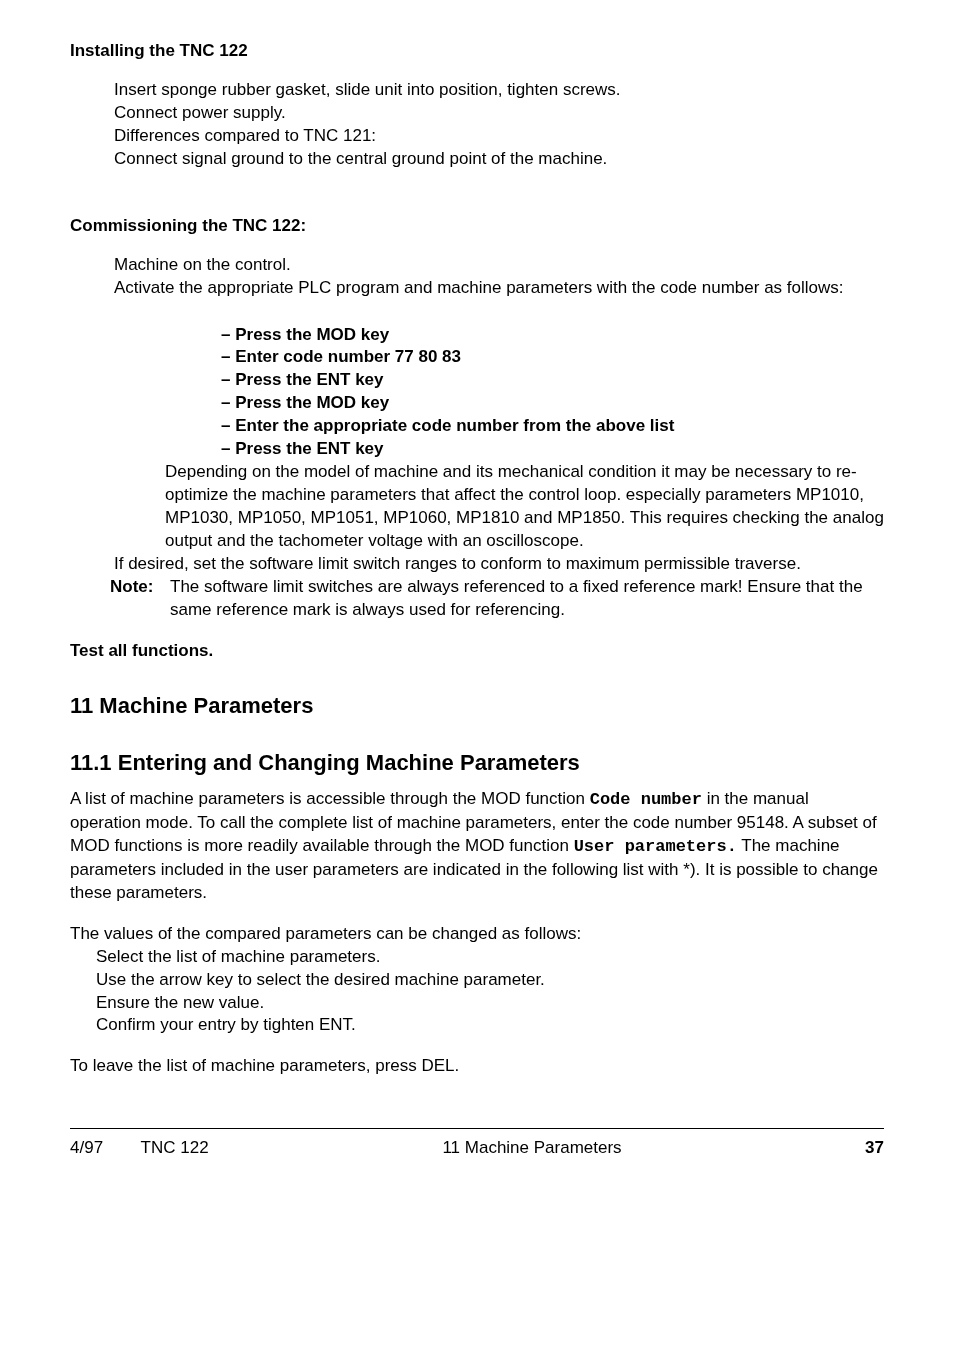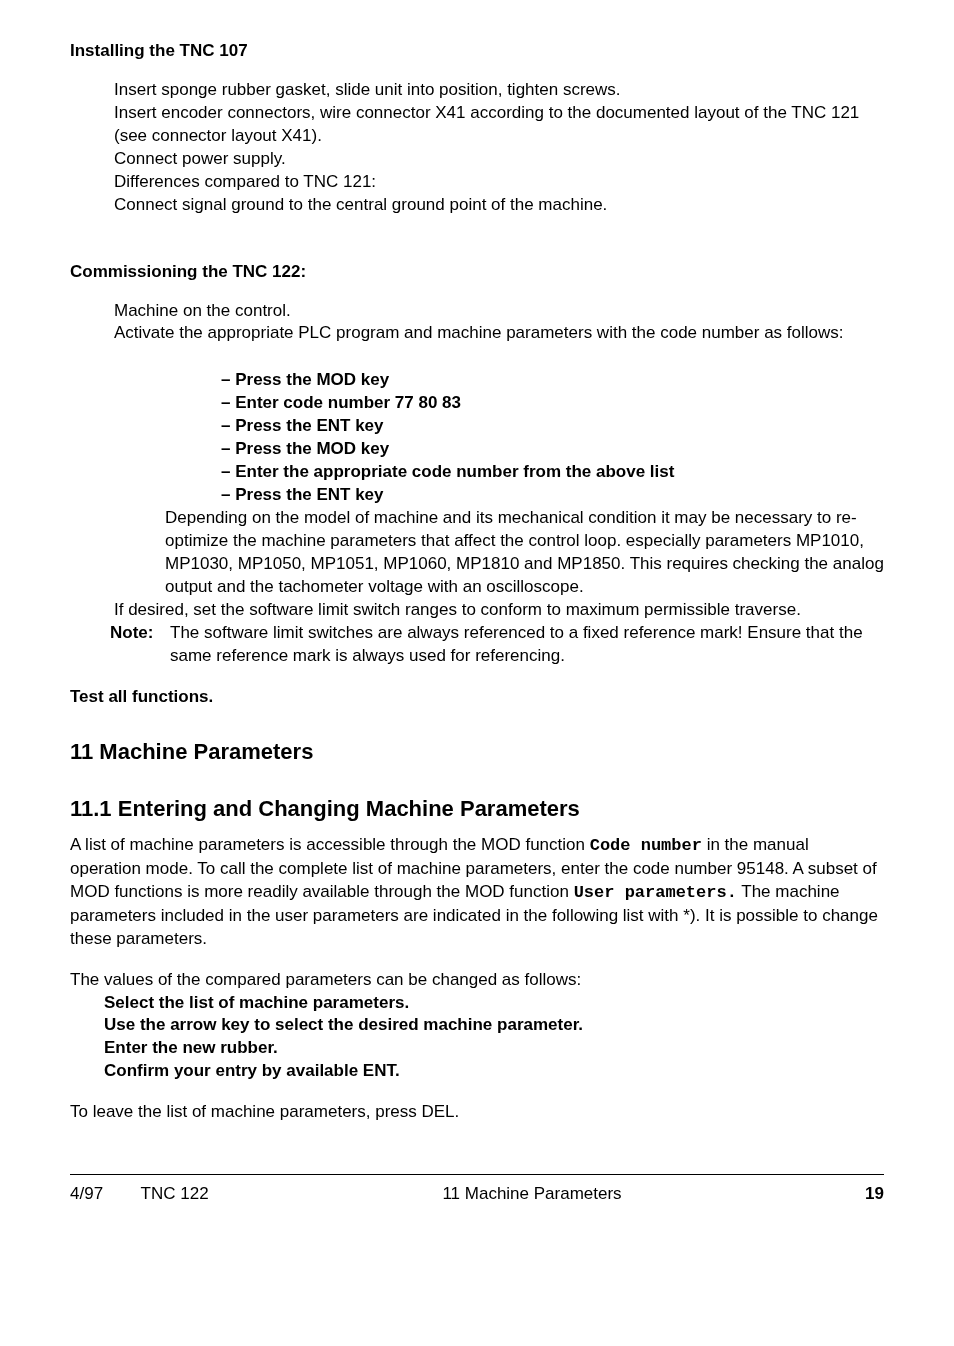--- a/index.html
+++ b/index.html
@@ -37,25 +37,24 @@
     }
     .footer-center { flex: 1; text-align: center; }
     .footer-right { font-weight: bold; width: 60px; text-align: right; }
     .footer-left { width: 170px; }
     .para { margin-bottom: 18px; }
     .inline-bold { font-weight: bold; font-family: Liberation Mono, monospace; }
   </style>
 </head>
 <body>
 
-<div class="section-heading">Installing the TNC 107</div>
+<div class="section-heading">Installing the TNC 122</div>
 
 <div class="indent1 block">
   <div>Insert sponge rubber gasket, slide unit into position, tighten screws.</div>
-  <div>Insert encoder connectors, wire connector X41 according to the documented layout of the TNC 121 (see connector layout X41).</div>
   <div>Connect power supply.</div>
   <div>Differences compared to TNC 121:</div>
   <div>Connect signal ground to the central ground point of the machine.</div>
 </div>
 
 <div style="height:24px"></div>
 
 <div class="section-heading">Commissioning the TNC 122:</div>
 
 <div class="indent1">
@@ -89,28 +88,28 @@
 
 <div class="h-section">11  Machine Parameters</div>
 
 <div class="h-section">11.1  Entering and Changing Machine Parameters</div>
 
 <div class="para">
   <span>A list of machine parameters is accessible through the MOD function </span><span class="inline-bold">Code number</span><span> in the manual operation mode. To call the complete list of machine parameters, enter the code number 95148. A subset of MOD functions is more readily available through the MOD function </span><span class="inline-bold">User parameters.</span><span> The machine parameters included in the user parameters are indicated in the following list with *). It is possible to change these parameters.</span>
 </div>
 
 <div>The values of the compared parameters can be changed as follows:</div>
-<div style="margin-left:34px;font-weight:bold;">
+<div style="margin-left:26px;">
   <div>Select the list of machine parameters.</div>
   <div>Use the arrow key to select the desired machine parameter.</div>
-  <div>Enter the new rubber.</div>
-  <div>Confirm your entry by available ENT.</div>
+  <div>Ensure the new value.</div>
+  <div>Confirm your entry by tighten ENT.</div>
 </div>
 
 <div style="height:18px"></div>
 
 <div>To leave the list of machine parameters, press DEL.</div>
 
 <div class="footer">
   <div class="footer-left" style="white-space:pre;">4/97        TNC 122</div>
   <div class="footer-center">11  Machine Parameters</div>
-  <div class="footer-right">19</div>
+  <div class="footer-right">37</div>
 </div>
 
 </body></html>

